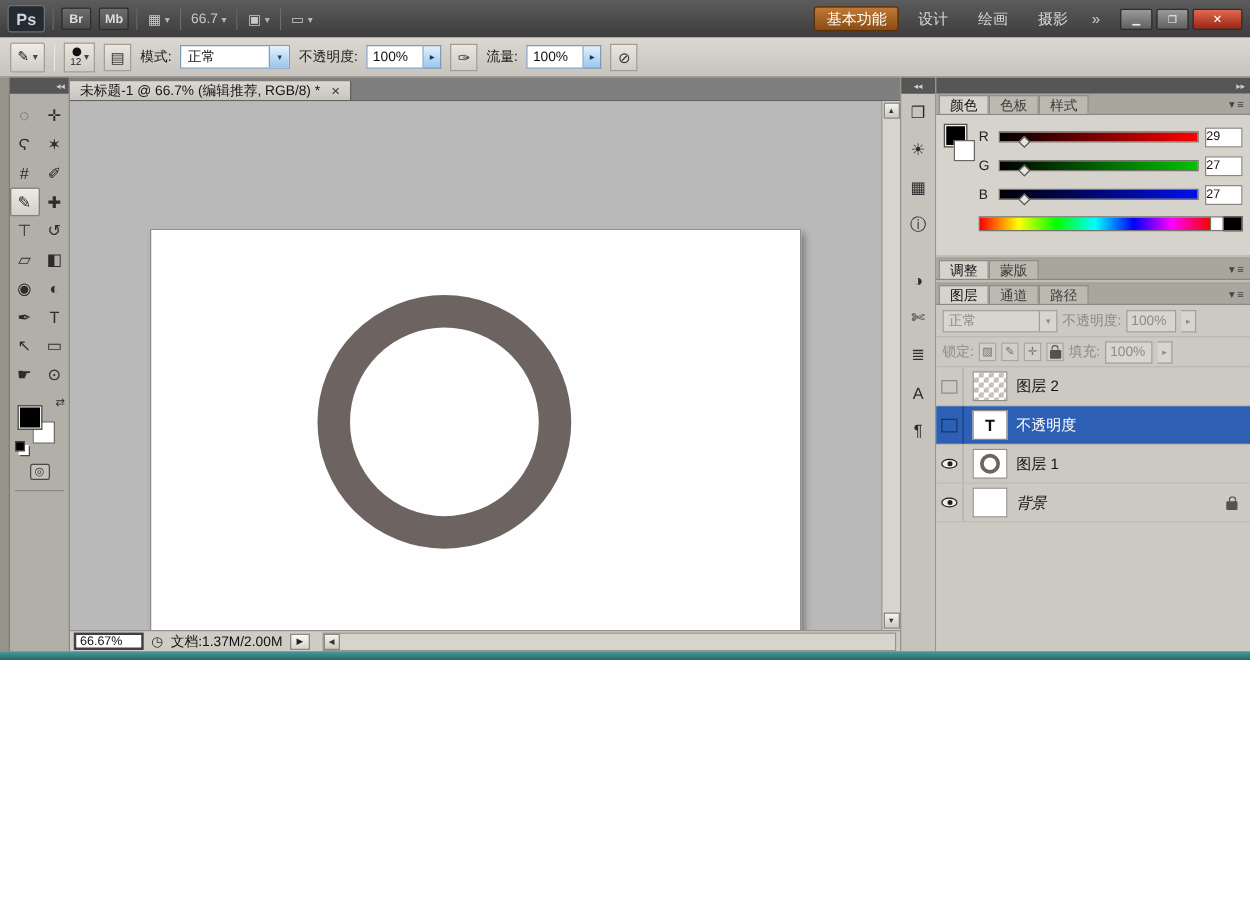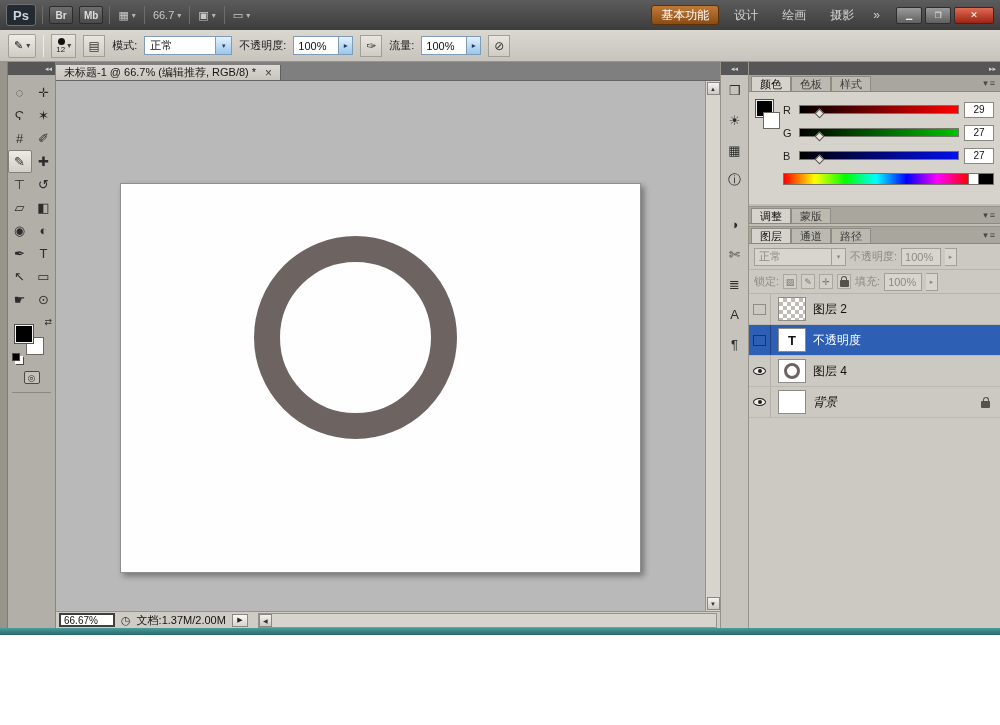--- a/index.html
+++ b/index.html
@@ -1,18 +1,18 @@
 <!DOCTYPE html>
 <html><head>
 <meta charset="utf-8">
 <style>
   *{box-sizing:border-box;margin:0;padding:0}
   html,body{width:1000px;height:725px;overflow:hidden}
   body{font-family:"Liberation Sans","DejaVu Sans",sans-serif;font-size:12px;color:#111}
-  .app{width:1000px;height:635px;display:flex;flex-direction:column;background:#c9c6bf}
+  .app{width:1000px;height:528px;display:flex;flex-direction:column;background:#c9c6bf}
 
   
   .titlebar{height:30px;flex:0 0 auto;background:linear-gradient(#5c5c5c,#3c3c3c);display:flex;align-items:center;padding:0 6px;gap:6px;color:#ccc}
   .ps-logo{width:30px;height:22px;background:#232a30;border:1px solid #6a7077;border-radius:3px;color:#cdd6de;font-weight:bold;font-size:13px;display:flex;align-items:center;justify-content:center}
   .tb-btn{height:18px;min-width:24px;padding:0 4px;background:linear-gradient(#6e6e6e,#4a4a4a);border:1px solid #2c2c2c;border-radius:2px;color:#ddd;font-size:10px;font-weight:bold;display:flex;align-items:center;justify-content:center}
   .tb-sep{width:1px;height:18px;background:#2f2f2f;border-right:1px solid #6d6d6d}
   .tb-group{display:flex;align-items:center;gap:3px;color:#c9c9c9;font-size:11px;padding:0 2px}
   .tb-caret{font-size:8px;color:#b5b5b5}
   .tb-spacer{flex:1}
   .ws-btn{height:20px;padding:0 9px;border-radius:3px;display:flex;align-items:center;color:#d6d6d6;font-size:12px}
@@ -97,21 +97,21 @@
   .cp-fg{position:absolute;left:3px;top:2px;width:17px;height:17px;background:#000;border:1px solid #f0f0f0;outline:1px solid #55524c}
   .cp-bg{position:absolute;left:10px;top:14px;width:17px;height:17px;background:#fff;border:1px solid #6b6861}
   .cp-right{flex:1;display:flex;flex-direction:column}
   .chrow{display:flex;align-items:center;height:23px;gap:5px}
   .chlabel{width:11px;font-size:11px;color:#222}
   .chtrack{flex:1;height:9px;border:1px solid #77746d;position:relative}
   .chtrack .handle{position:absolute;left:10%;bottom:-4px;width:7px;height:7px;background:#e8e5de;border:1px solid #55524c;transform:rotate(45deg)}
   .tr-r{background:linear-gradient(to right,#000,#f00)}
   .tr-g{background:linear-gradient(to right,#000,#00c400)}
   .tr-b{background:linear-gradient(to right,#000,#0010ee)}
-  .chval{width:30px;height:16px;background:#fff;border:1px solid #8b8881;font-size:10px;display:flex;align-items:center;justify-content:center}
+  .chval{width:30px;height:16px;background:#fff;border:1px solid #8b8881;font-size:10px;display:flex;align-items:center;}
   .spectrumrow{margin-top:6px;display:flex;align-items:center}
   .spectrum{flex:1;height:12px;border:1px solid #77746d;background:linear-gradient(to right,#f00,#ff0,#0f0,#0ff,#00f,#f0f,#f00)}
   .spec-w{width:10px;height:12px;background:#fff;border:1px solid #77746d;border-left:none}
   .spec-b{width:15px;height:12px;background:#000;border:1px solid #77746d;border-left:none}
 
   .groupsep{height:3px;background:#c0bdb5;border-bottom:1px solid #97938b}
 
   .lp-controls{height:26px;background:#ccc9c2;display:flex;align-items:center;gap:4px;padding:0 5px;border-bottom:1px solid #b7b4ac}
   .dcombo{width:92px;height:18px;background:#d8d5ce;border:1px solid #a39f98;display:flex;align-items:center;color:#8d8a83}
   .dcombo .cval{flex:1;padding:0 4px;font-size:11px}
@@ -550,21 +550,21 @@
           </div>
         <span class="lname">不透明度</span>
       </div>
       <div class="lrow">
         <div class="leye">
             <div class="eye"></div>
           </div>
         <div class="lthumb">
             <div class="ringmini"></div>
           </div>
-        <span class="lname">图层 4</span>
+        <span class="lname">图层 1</span>
       </div>
       <div class="lrow">
         <div class="leye">
             <div class="eye"></div>
           </div>
         <div class="lthumb"></div>
         <span class="lname italic">背景</span>
         <div class="l-spacer"></div>
         <span class="csslock l-lock"></span>
       </div>

